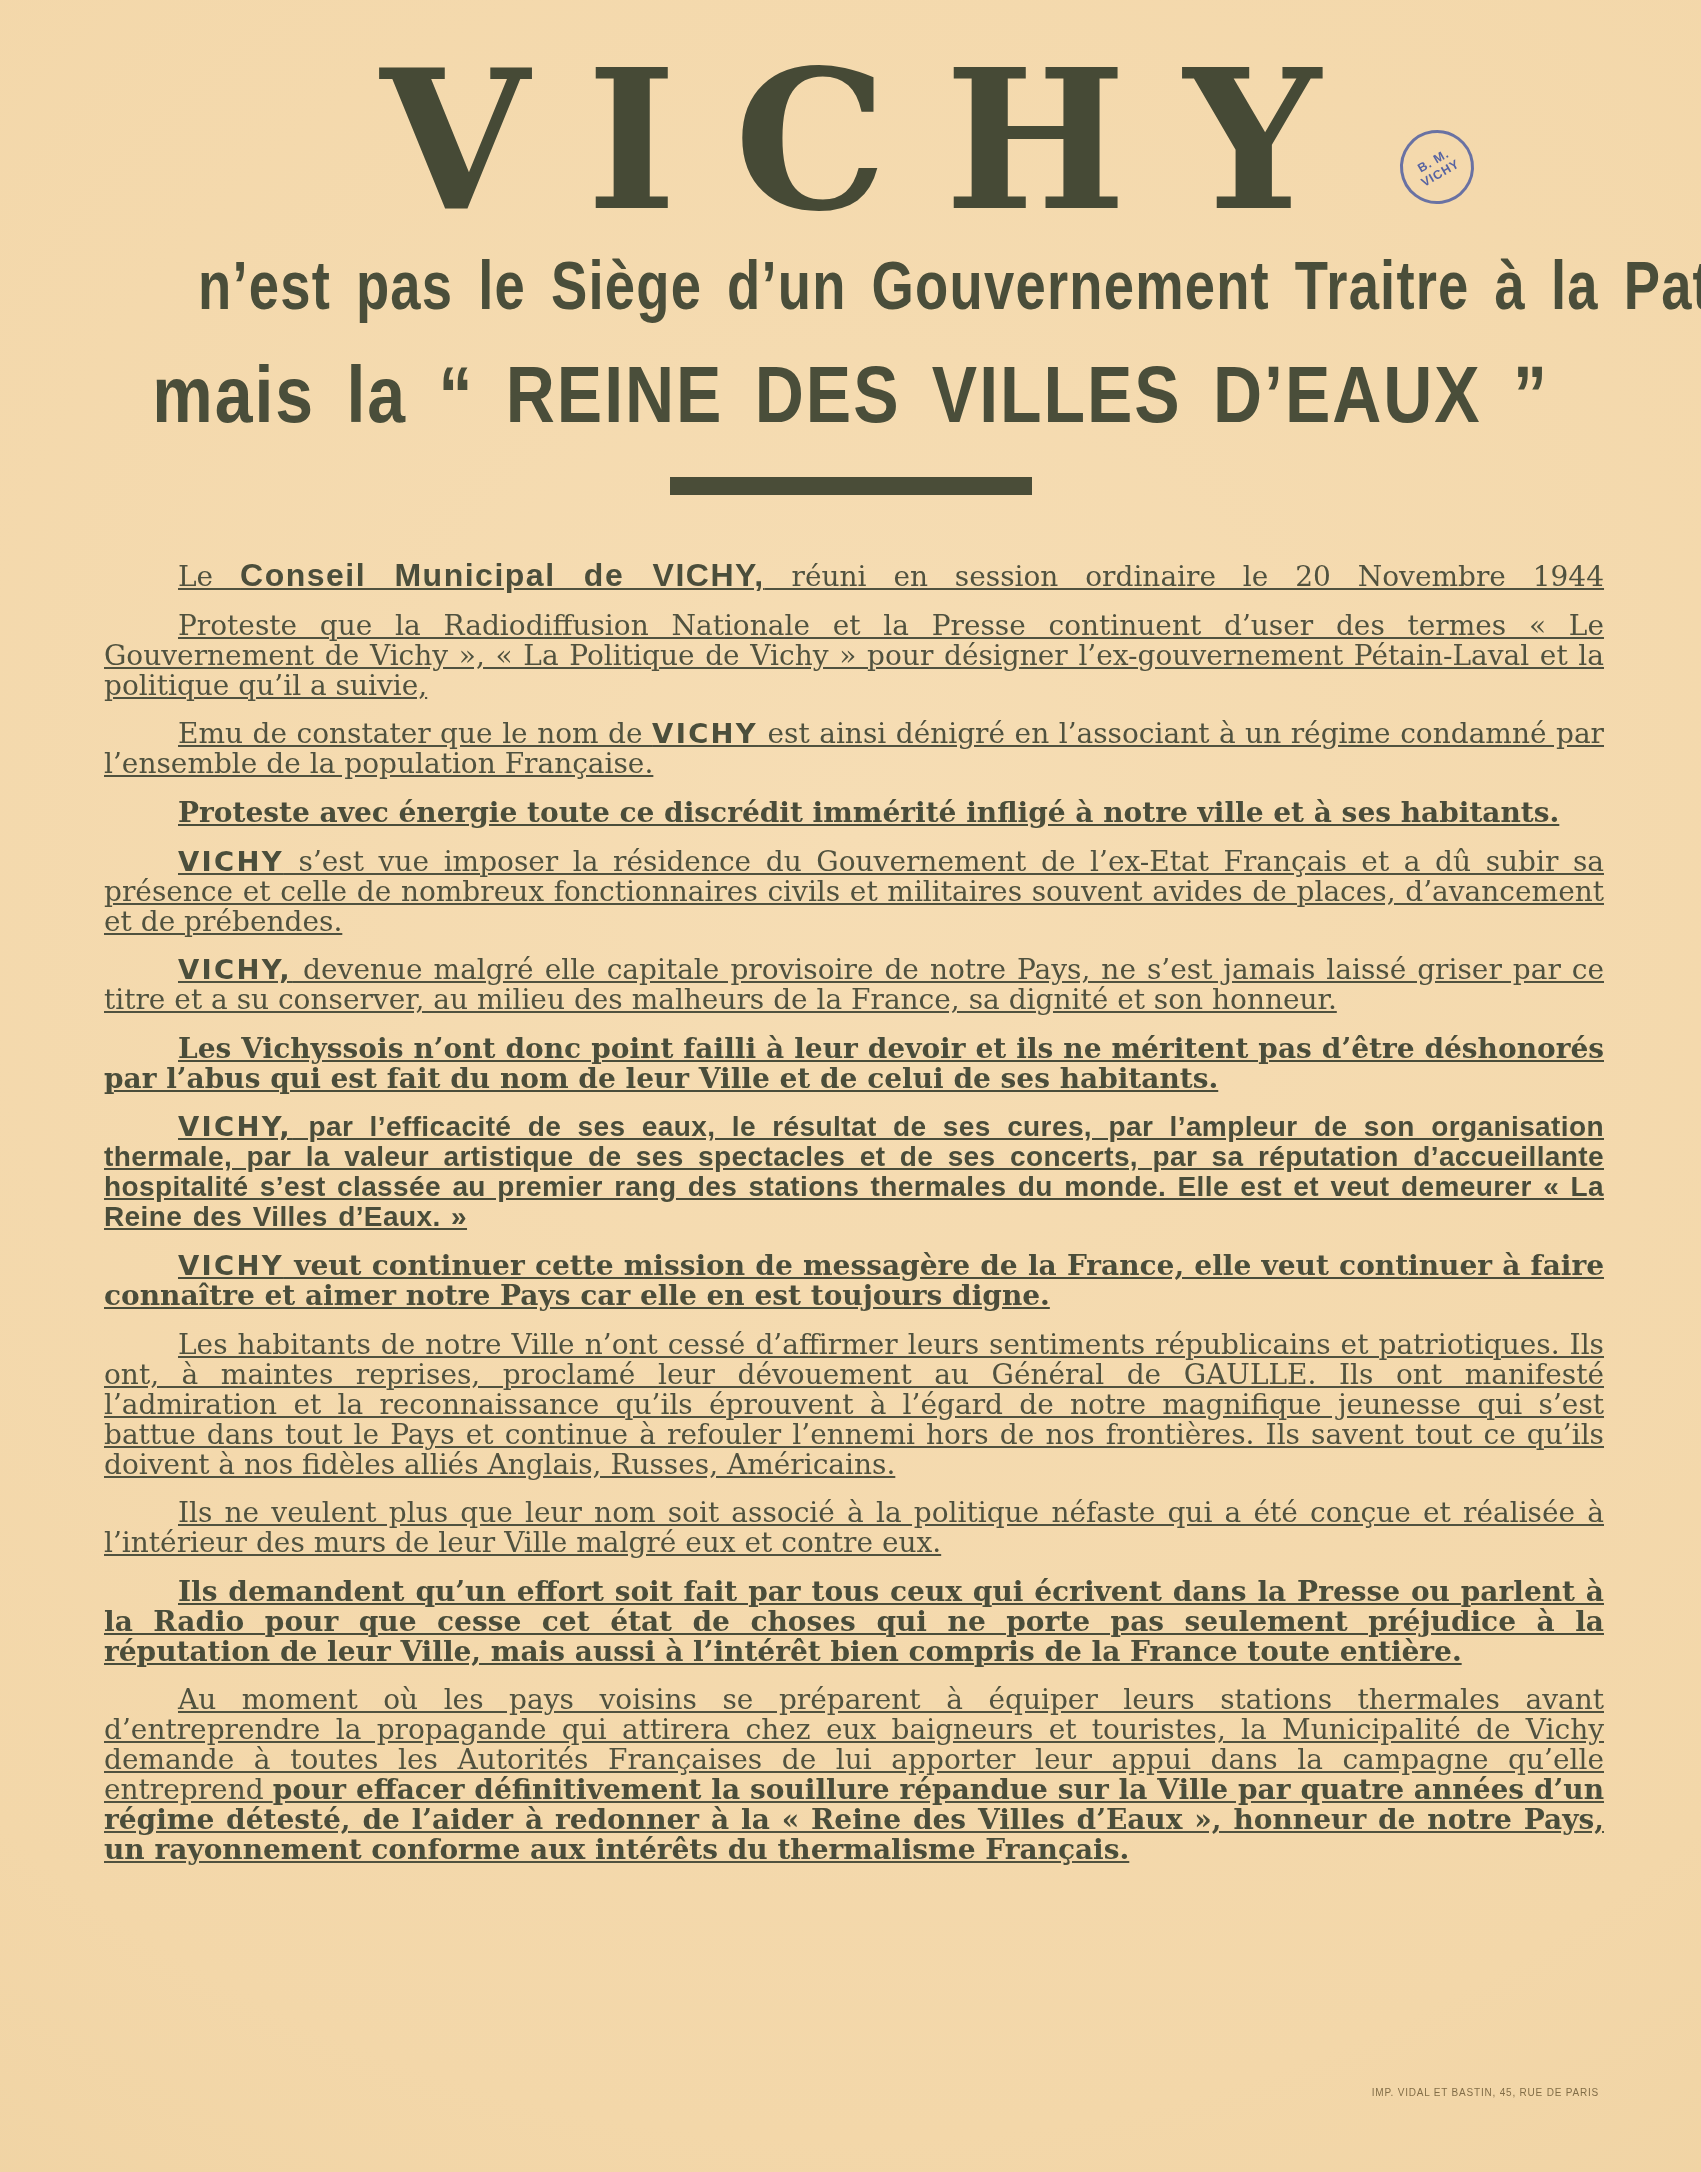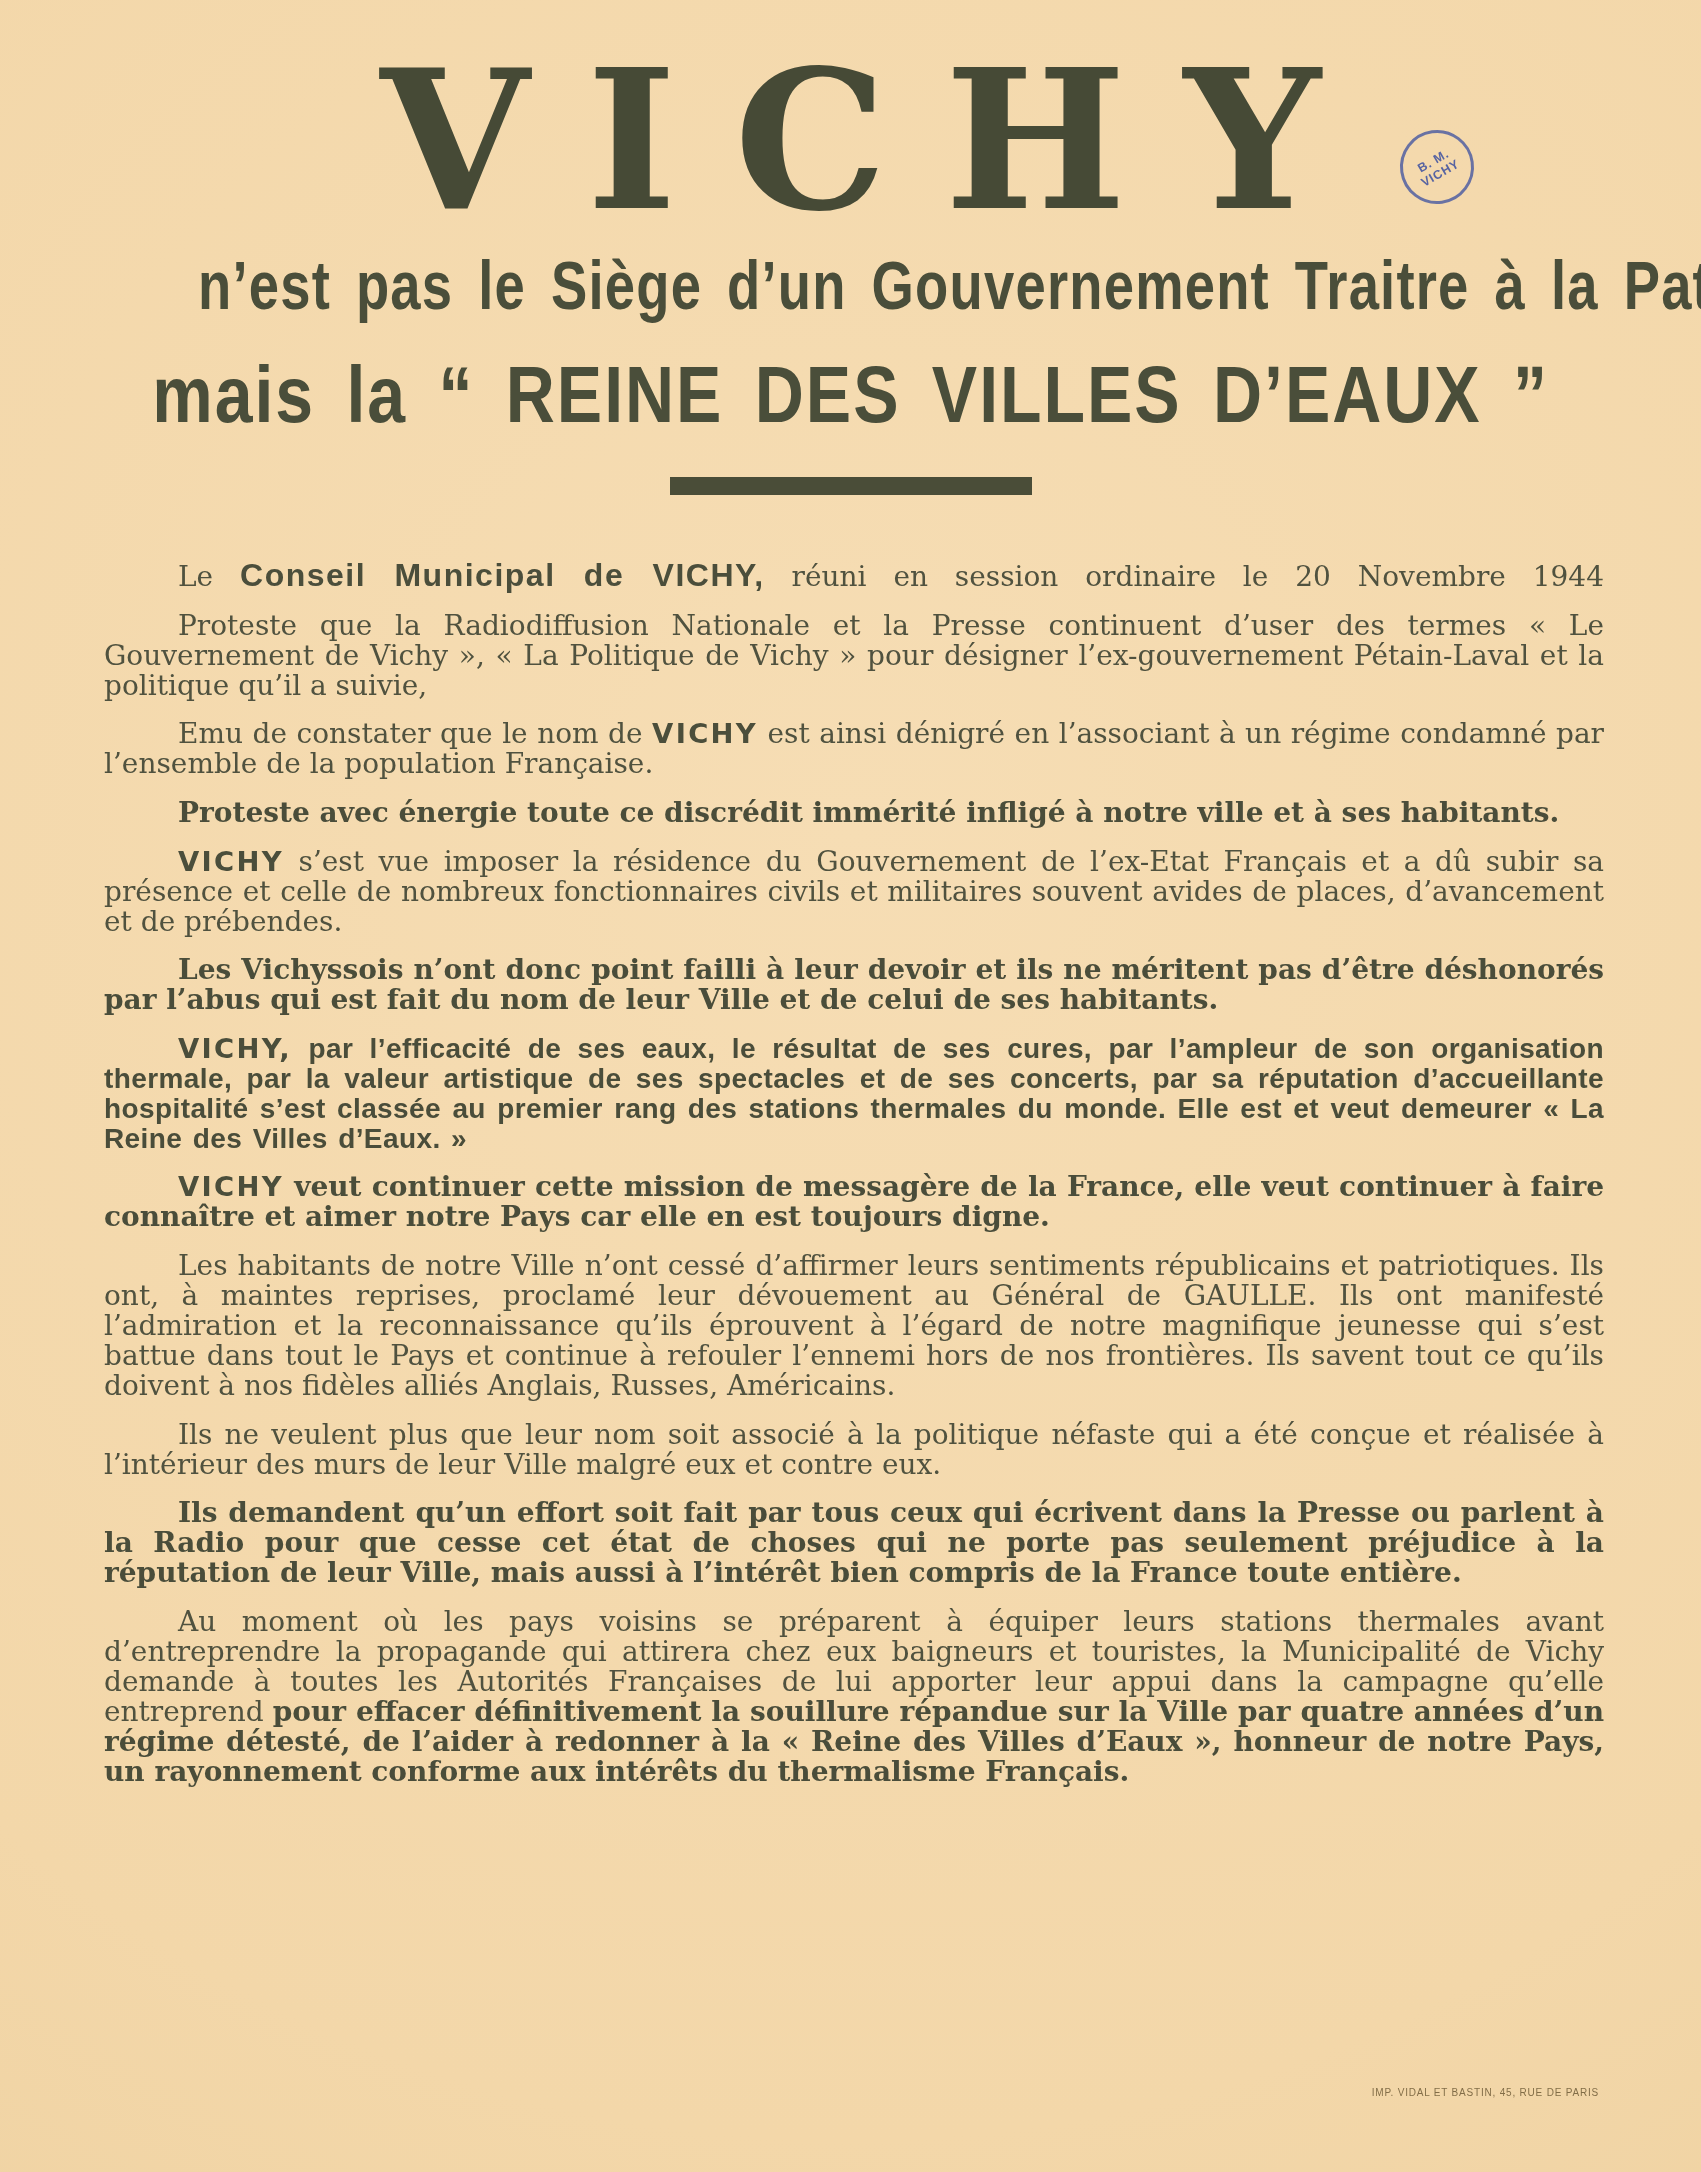--- a/index.html
+++ b/index.html
@@ -58,21 +58,21 @@
     font-weight:bold;font-size:12.4px;letter-spacing:0.8px;
     color:rgba(59,79,160,0.85);
   }
   
   .body{
     margin:65px 97px 0 104px;
     font-size:28px;line-height:30px;
     text-align:justify;
     color:#50523f;
   }
-  .body p{margin:18.6px 0 0 0;text-indent:74px;}
+  .body p{margin:18.6px 0 0 0;text-indent:74px;text-decoration:underline;}
   .body p:first-child{margin-top:0;}
   .intro{text-align:justify;text-align-last:justify;}
   .org{
     font-family:"Liberation Sans", sans-serif;
     font-weight:bold;font-size:32px;letter-spacing:1.5px;color:#4b4e3b;
   }
   .vichy{
     font-family:"DejaVu Sans", sans-serif;
     font-weight:bold;font-size:0.98em;letter-spacing:2.3px;color:#4b4e3b;
   }
@@ -122,20 +122,21 @@
 
     <p><span>Proteste que la Radiodiffusion Nationale et la Presse continuent d’user des termes « Le Gouvernement de Vichy », « La Politique de Vichy » pour désigner l’ex-gouvernement Pétain-Laval et la politique qu’il a suivie,</span></p>
 
     <p><span>Emu de constater que le nom de </span><span class="vichy">VICHY</span><span> est ainsi dénigré en l’associant à un régime condamné par l’ensemble de la population Française.</span></p>
 
     <p class="bold-serif"><span>Proteste avec énergie toute ce discrédit immérité infligé à notre ville et à ses habitants.</span></p>
 
     <p><span class="vichy">VICHY</span><span> s’est vue imposer la résidence du Gouvernement de l’ex-Etat Français et a dû subir sa présence et celle de nombreux fonctionnaires civils et militaires souvent avides de places, d’avancement et de prébendes.</span></p>
 
 
+    <p><span class="vichy">VICHY,</span><span> devenue malgré elle capitale provisoire de notre Pays, ne s’est jamais laissé griser par ce titre et a su conserver, au milieu des malheurs de la France, sa dignité et son honneur.</span></p>
 
 
     <p class="bold-serif"><span>Les Vichyssois n’ont donc point failli à leur devoir et ils ne méritent pas d’être déshonorés par l’abus qui est fait du nom de leur Ville et de celui de ses habitants.</span></p>
 
     <p class="bold-sans"><span class="vichy">VICHY,</span><span> par l’efficacité de ses eaux, le résultat de ses cures, par l’ampleur de son organisation thermale, par la valeur artistique de ses spectacles et de ses concerts, par sa réputation d’accueillante hospitalité s’est classée au premier rang des stations thermales du monde. Elle est et veut demeurer « La Reine des Villes d’Eaux. »</span></p>
 
     <p class="bold-serif"><span class="vichy">VICHY</span><span> veut continuer cette mission de messagère de la France, elle veut continuer à faire connaître et aimer notre Pays car elle en est toujours digne.</span></p>
 
     <p><span>Les habitants de notre Ville n’ont cessé d’affirmer leurs sentiments républicains et patriotiques. Ils ont, à maintes reprises, proclamé leur dévouement au Général de GAULLE. Ils ont manifesté l’admiration et la reconnaissance qu’ils éprouvent à l’égard de notre magnifique jeunesse qui s’est battue dans tout le Pays et continue à refouler l’ennemi hors de nos frontières. Ils savent tout ce qu’ils doivent à nos fidèles alliés Anglais, Russes, Américains.</span></p>
 

